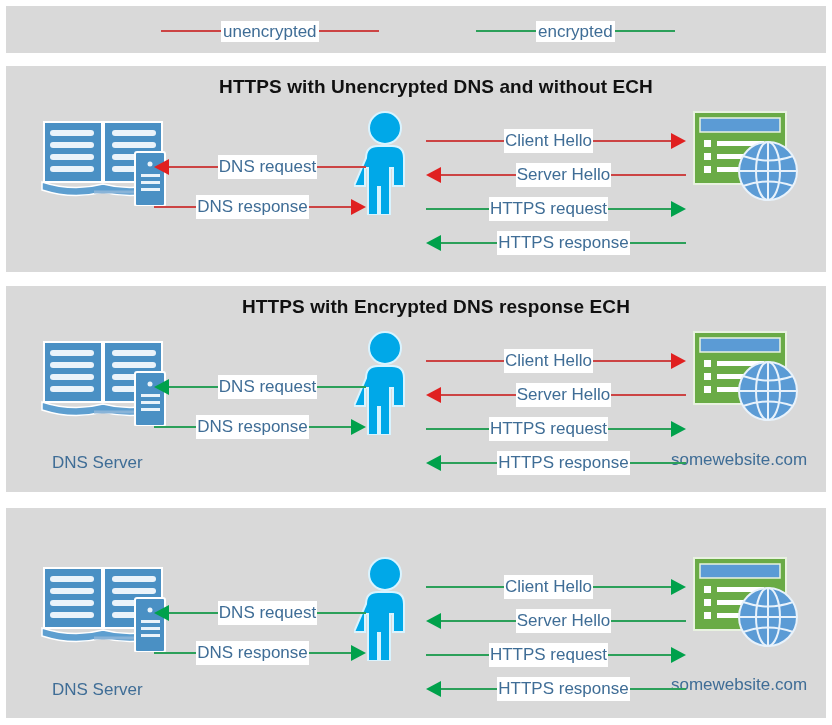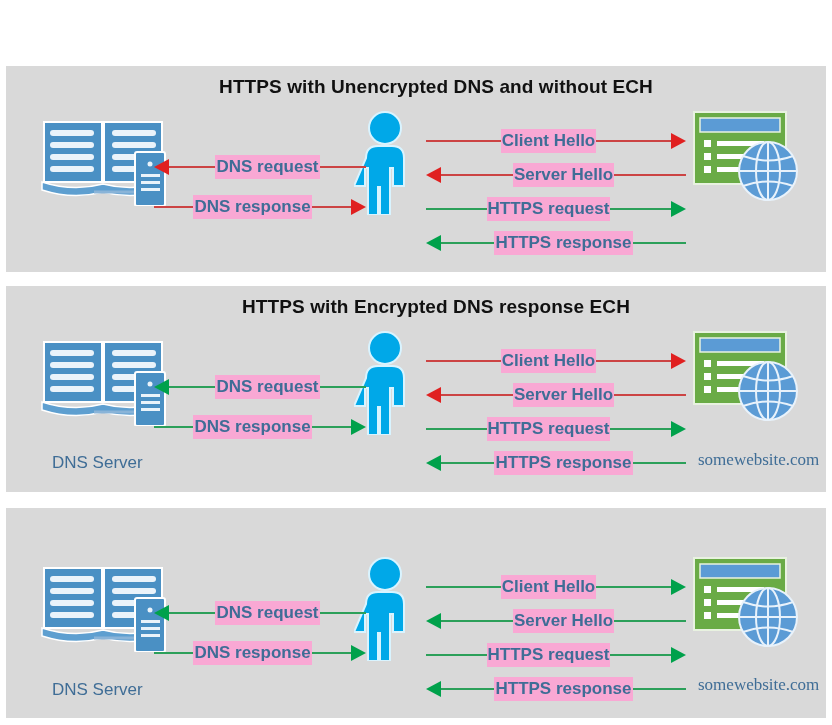--- a/index.html
+++ b/index.html
@@ -66,21 +66,21 @@
   }
 
   
   .node-label {
     position: absolute;
     color: #3f6d96;
     font-size: 17px;
     white-space: nowrap;
   }
   #dns-label-1, #dns-label-2, #dns-label-3 { left: 46px; }
-  #site-label-1, #site-label-2, #site-label-3 { left: 692px; font-family: Liberation Serif, serif; }
+  #site-label-1, #site-label-2, #site-label-3 { left: 665px; }
 
   
   .icon-dns  { position: absolute; left: 30px;  width: 145px; height: 90px; }
   .icon-user { position: absolute; left: 348px; width: 62px;  height: 105px; }
   .icon-site { position: absolute; left: 684px; width: 125px; height: 105px; }
 
   
   .msg {
     position: absolute;
     height: 26px;
@@ -88,28 +88,27 @@
     align-items: center;
   }
   .msg .seg {
     height: 0;
     border-top: 2px solid #cc4444;
     flex: 1 1 auto;
     min-width: 4px;
   }
   .msg.green .seg { border-top-color: #2ca05a; }
   .msg .lbl {
-    background: #f9a8d4;
+    background: #ffffff;
     color: #3f6d96;
     font-size: 17px;
     line-height: 24px;
     padding: 0 1px;
     white-space: nowrap;
     flex: 0 0 auto;
-    font-weight: bold;
   }
   .arw {
     flex: 0 0 auto;
     width: 0; height: 0;
     border-top: 8px solid transparent;
     border-bottom: 8px solid transparent;
   }
   .arw.right { border-left: 15px solid #e02020; }
   .arw.left  { border-right: 15px solid #e02020; }
   .msg.green .arw.right { border-left-color: #00a14b; }
@@ -118,20 +117,32 @@
   
   .msg.left-cluster  { left: 148px; width: 212px; }
   
   .msg.right-cluster { left: 420px; width: 260px; }
 </style>
 </head>
 <body>
 
 <div id="page">
 
+  <div class="panel" id="legend-panel">
+    <div class="legend-item" style="left:155px;">
+      <span class="legend-line"></span>
+      <span class="legend-text">unencrypted</span>
+      <span class="legend-line"></span>
+    </div>
+    <div class="legend-item" style="left:470px;">
+      <span class="legend-line green"></span>
+      <span class="legend-text">encrypted</span>
+      <span class="legend-line green"></span>
+    </div>
+  </div>
 
   <div class="panel" id="panel-1">
     <div class="panel-title">HTTPS with Unencrypted DNS and without ECH</div>
 
     <div class="icon-dns" style="top:50px;">
       <svg viewBox="0 0 145 90" width="145" height="90" aria-hidden="true">
         <g>
           <path d="M8 6 h58 v60 h-58 z" fill="#4a90c4" stroke="#ffffff" stroke-width="2"></path>
           <path d="M68 6 h58 v60 h-58 z" fill="#4a90c4" stroke="#ffffff" stroke-width="2"></path>
           <path d="M6 66 q31 10 61 2 q30 8 61 -2 l0 8 q-31 10 -61 2 q-30 8 -61 -2 z" fill="#5e9fd0" stroke="#ffffff" stroke-width="1.5"></path>

